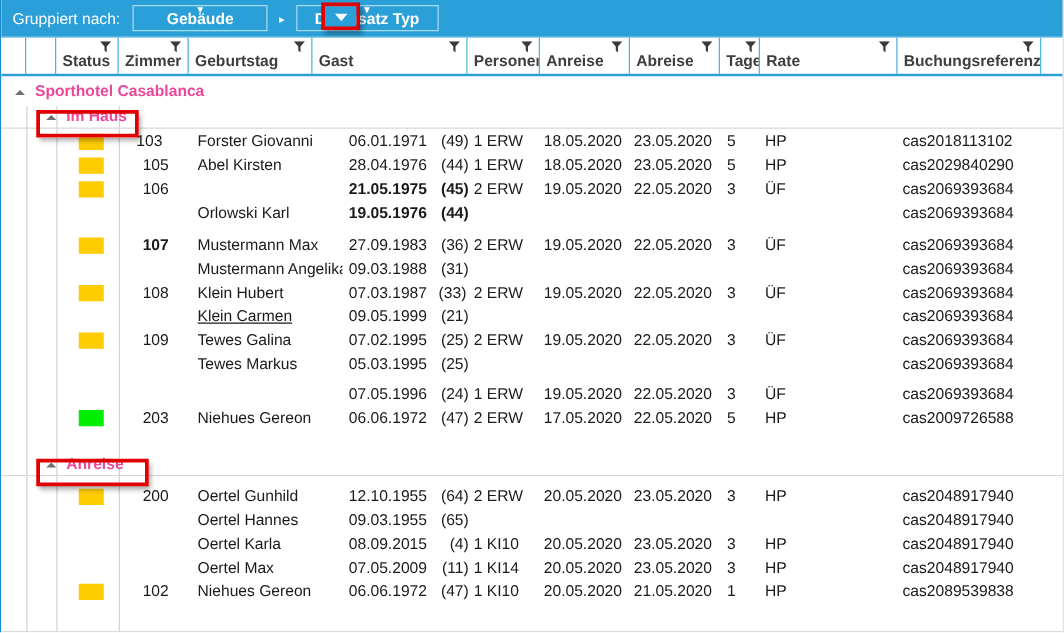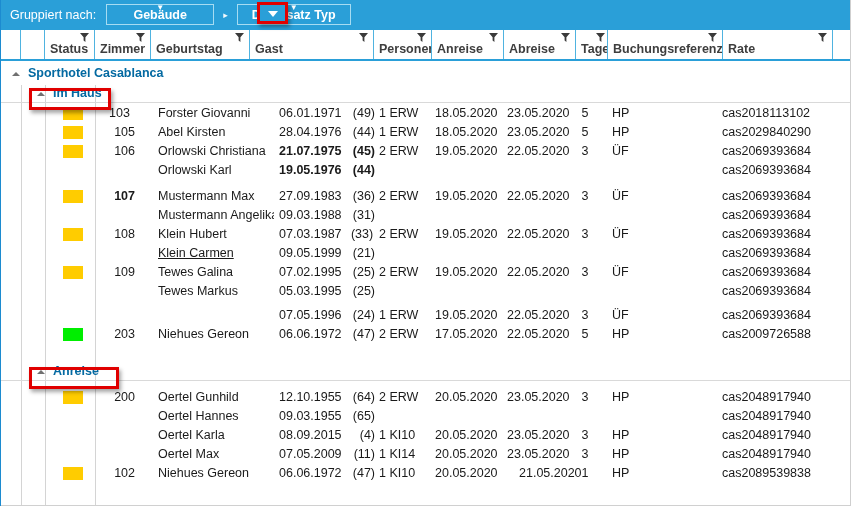--- a/index.html
+++ b/index.html
@@ -131,21 +131,21 @@
   .grouprow .gline {
     position: absolute; left: 0; right: 0; bottom: 0;
     height: 1px; background: #d9d9d9;
   }
   .grouphdr {
     position: absolute;
     display: flex; align-items: center;
     height: 20px;
     font-size: 12.5px;
     font-weight: bold;
-    color: #0369a1;
+    color: #ec4899;
     white-space: nowrap;
   }
   .tri {
     display: inline-block;
     width: 0; height: 0;
     border-left: 4px solid transparent;
     border-right: 4px solid transparent;
     border-bottom: 4px solid #707070;
     margin-right: 8px;
     margin-top: 1px;
@@ -279,31 +279,31 @@
 
     <div class="col" style="width:32px;">
       <span class="col-title">Tage</span>
       <span class="filtericon" style="right:2px;">
         <svg width="9" height="9" viewBox="0 0 9 9">
             <path d="M0 0 H9 L5.4 4.2 V9 L3.6 7.4 V4.2 Z" fill="#3a3a3a"></path>
           </svg>
       </span>
     </div>
 
+    <div class="col" style="width:110px;">
+      <span class="col-title">Rate</span>
+      <span class="filtericon">
+        <svg width="9" height="9" viewBox="0 0 9 9">
+            <path d="M0 0 H9 L5.4 4.2 V9 L3.6 7.4 V4.2 Z" fill="#3a3a3a"></path>
+          </svg>
+      </span>
+    </div>
+
     <div class="col" style="width:115px;">
       <span class="col-title">Buchungsreferenz</span>
-      <span class="filtericon">
-        <svg width="9" height="9" viewBox="0 0 9 9">
-            <path d="M0 0 H9 L5.4 4.2 V9 L3.6 7.4 V4.2 Z" fill="#3a3a3a"></path>
-          </svg>
-      </span>
-    </div>
-
-    <div class="col" style="width:110px;">
-      <span class="col-title">Rate</span>
       <span class="filtericon">
         <svg width="9" height="9" viewBox="0 0 9 9">
             <path d="M0 0 H9 L5.4 4.2 V9 L3.6 7.4 V4.2 Z" fill="#3a3a3a"></path>
           </svg>
       </span>
     </div>
 
     <div class="col" style="flex:1;border-right:none;"></div>
   </div>
 
@@ -347,22 +347,21 @@
         <div class="cell" style="left: 378px; width: 46px; text-align: left;">1 ERW</div>
         <div class="cell" style="left: 434px; width: 66px; text-align: left;">18.05.2020</div>
         <div class="cell" style="left: 506px; width: 66px; text-align: left;">23.05.2020</div>
         <div class="cell" style="left: 577px; width: 14px; text-align: center;">5</div>
         <div class="cell" style="left: 611px; width: 40px; text-align: left;">HP</div>
         <div class="cell" style="left: 721px; width: 100px; text-align: left;">cas2029840290</div>
       </div>
       <div class="row" style="top: 79px;">
         <div class="statuschip" style="left: 62px; top: 3px; background: rgb(255, 204, 0);"></div>
         <div class="cell" style="left: 108px; width: 26px; text-align: right;">106</div>
-        <div class="cell" style="left: 157px; width: 116px; text-align: left;">Orlowski Christiana</div>
-        <div class="cell bold" style="left: 278px; width: 70px; text-align: left;">21.07.1975</div>
+        <div class="cell bold" style="left: 278px; width: 70px; text-align: left;">21.05.1975</div>
         <div class="cell bold" style="left: 348px; width: 26px; text-align: right;">(45)</div>
         <div class="cell" style="left: 378px; width: 46px; text-align: left;">2 ERW</div>
         <div class="cell" style="left: 434px; width: 66px; text-align: left;">19.05.2020</div>
         <div class="cell" style="left: 506px; width: 66px; text-align: left;">22.05.2020</div>
         <div class="cell" style="left: 577px; width: 14px; text-align: center;">3</div>
         <div class="cell" style="left: 611px; width: 40px; text-align: left;">ÜF</div>
         <div class="cell" style="left: 721px; width: 100px; text-align: left;">cas2069393684</div>
       </div>
       <div class="row" style="top: 98px;">
         <div class="cell" style="left: 157px; width: 116px; text-align: left;">Orlowski Karl</div>
@@ -499,21 +498,21 @@
         <div class="cell" style="left: 721px; width: 100px; text-align: left;">cas2048917940</div>
       </div>
       <div class="row" style="top: 401px;">
         <div class="statuschip" style="left: 62px; top: 3px; background: rgb(255, 204, 0);"></div>
         <div class="cell" style="left: 108px; width: 26px; text-align: right;">102</div>
         <div class="cell" style="left: 157px; width: 116px; text-align: left;">Niehues Gereon</div>
         <div class="cell" style="left: 278px; width: 70px; text-align: left;">06.06.1972</div>
         <div class="cell" style="left: 348px; width: 26px; text-align: right;">(47)</div>
         <div class="cell" style="left: 378px; width: 46px; text-align: left;">1 KI10</div>
         <div class="cell" style="left: 434px; width: 66px; text-align: left;">20.05.2020</div>
-        <div class="cell" style="left: 518px; width: 66px; text-align: left;">21.05.2020</div>
+        <div class="cell" style="left: 506px; width: 66px; text-align: left;">21.05.2020</div>
         <div class="cell" style="left: 577px; width: 14px; text-align: center;">1</div>
         <div class="cell" style="left: 611px; width: 40px; text-align: left;">HP</div>
         <div class="cell" style="left: 721px; width: 100px; text-align: left;">cas2089539838</div>
       </div>
     </div>
 
   <div class="hlbox" style="left:256px; top:2px; width:31px; height:22px;"></div>
   <div class="hlbox" style="left:28px; top:88px; width:82px; height:22px;"></div>
   <div class="hlbox" style="left:28px; top:367px; width:90px; height:22px;"></div>
 

